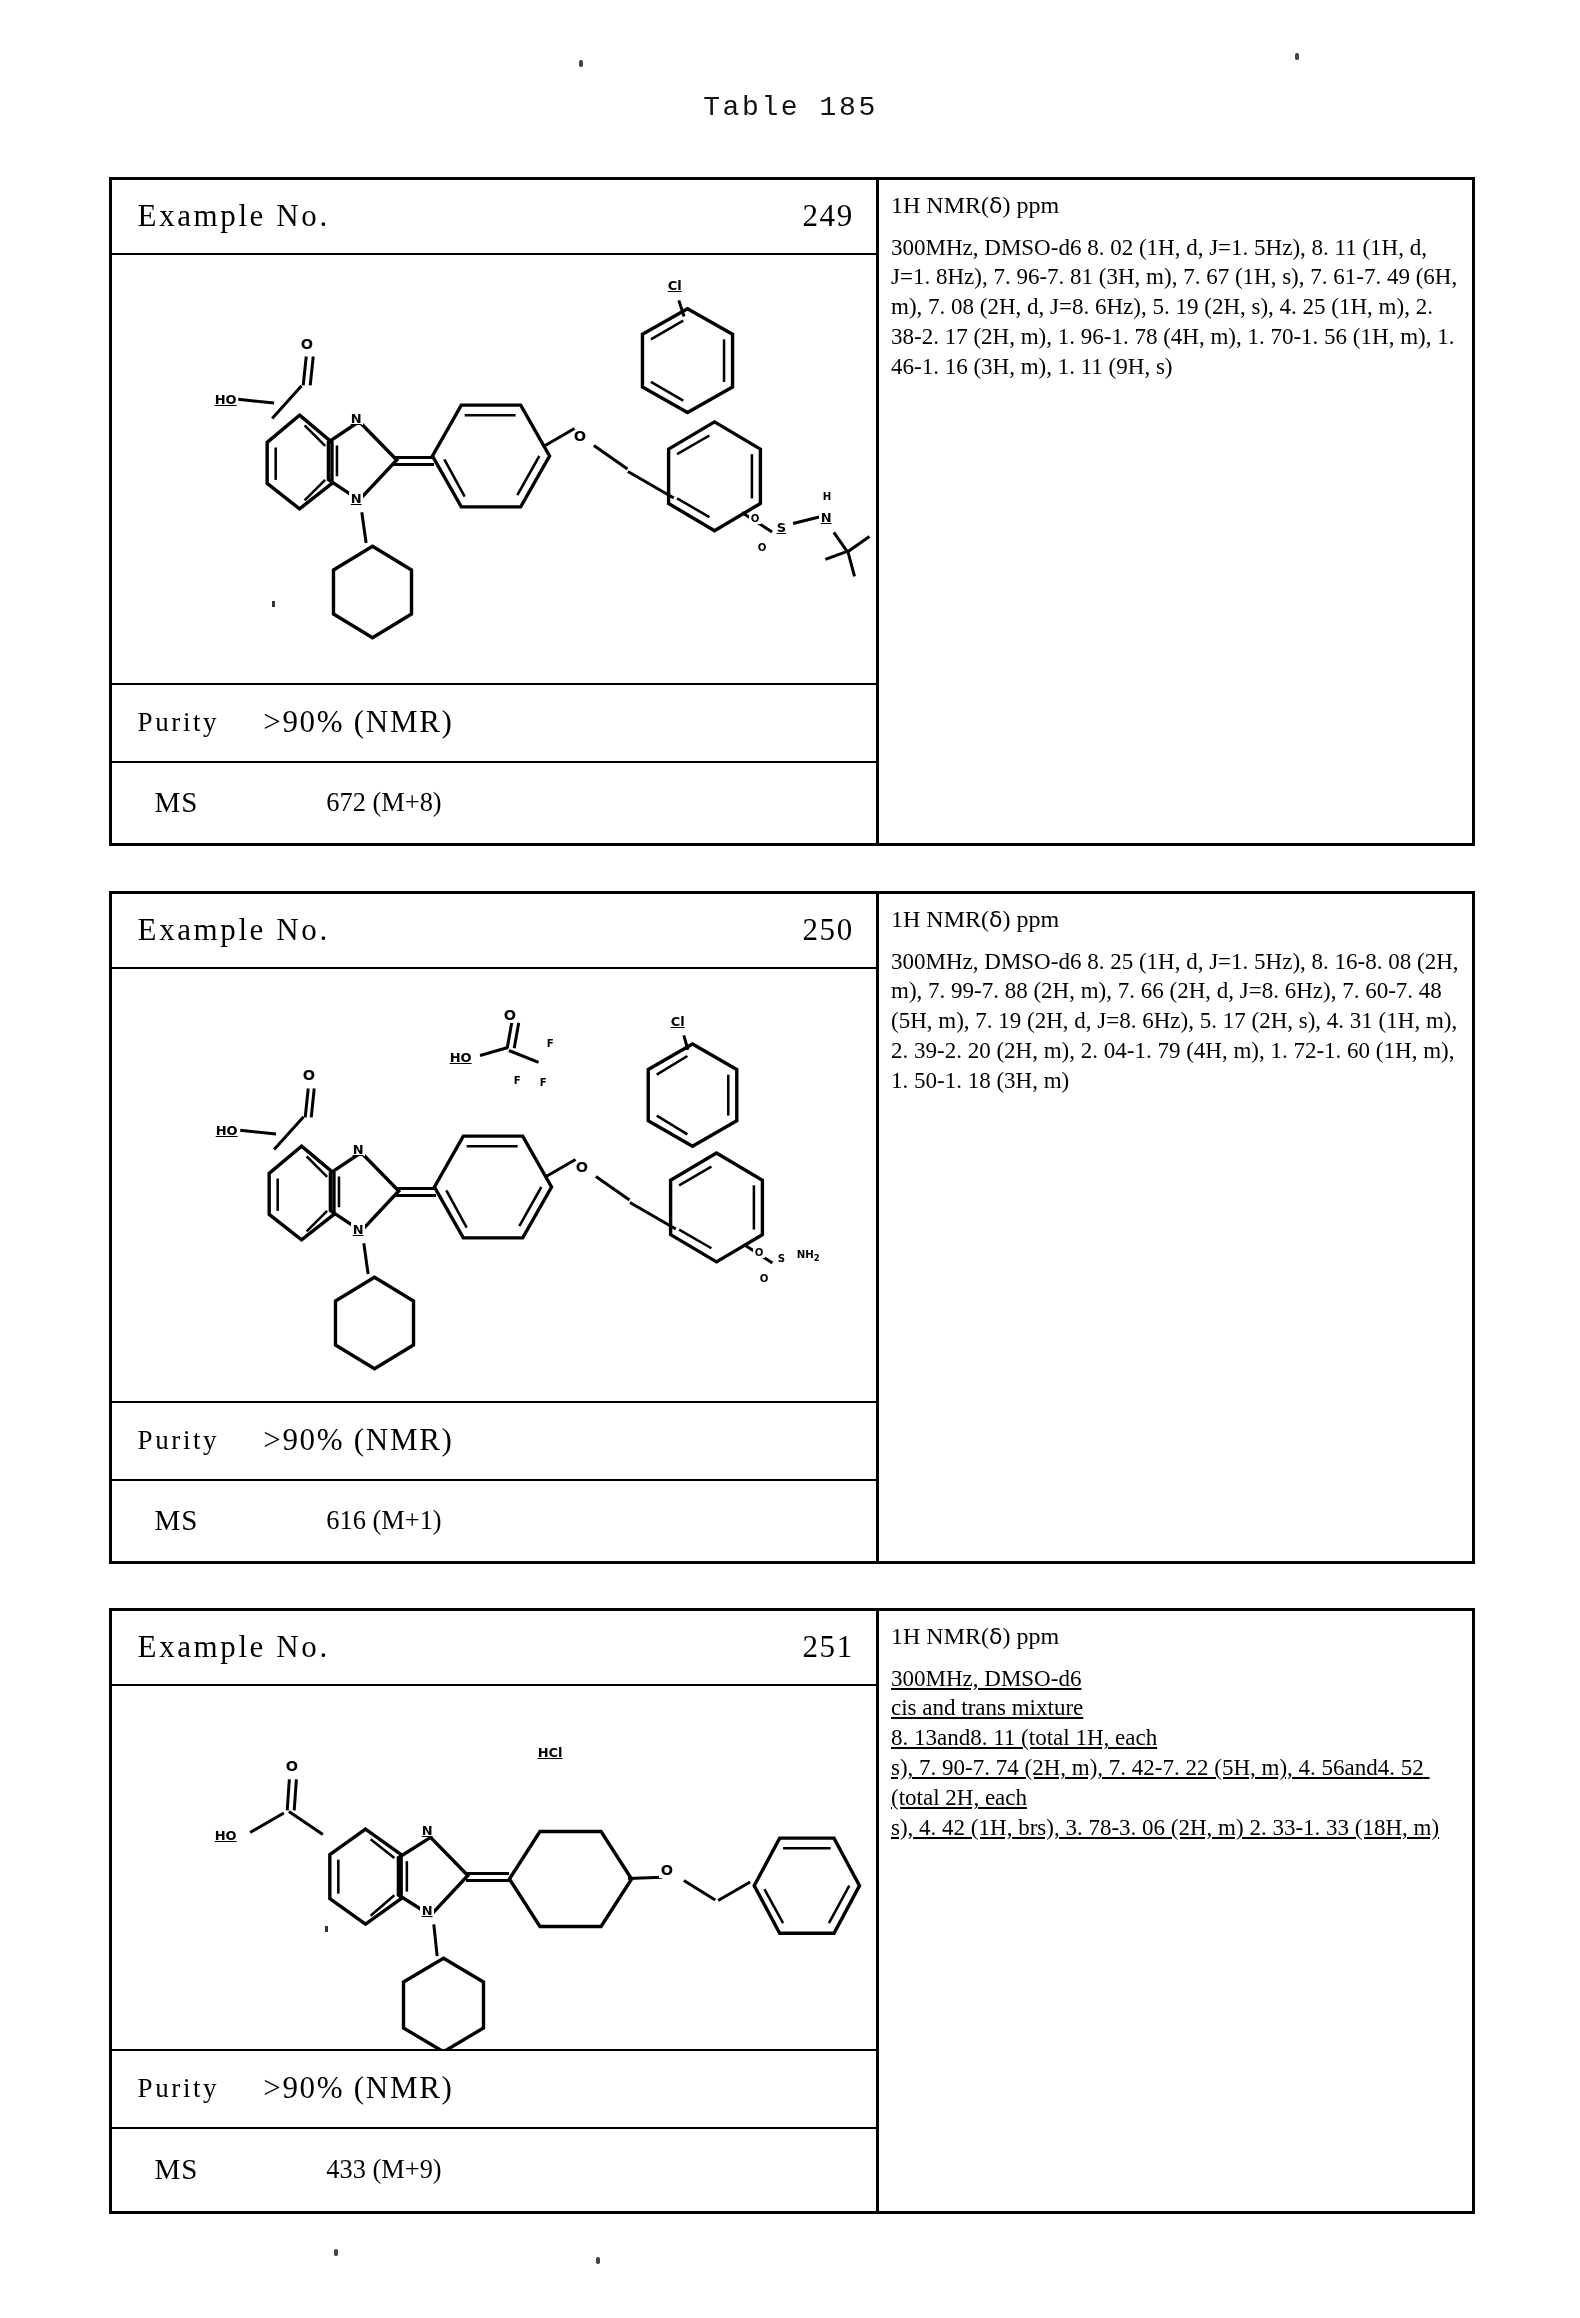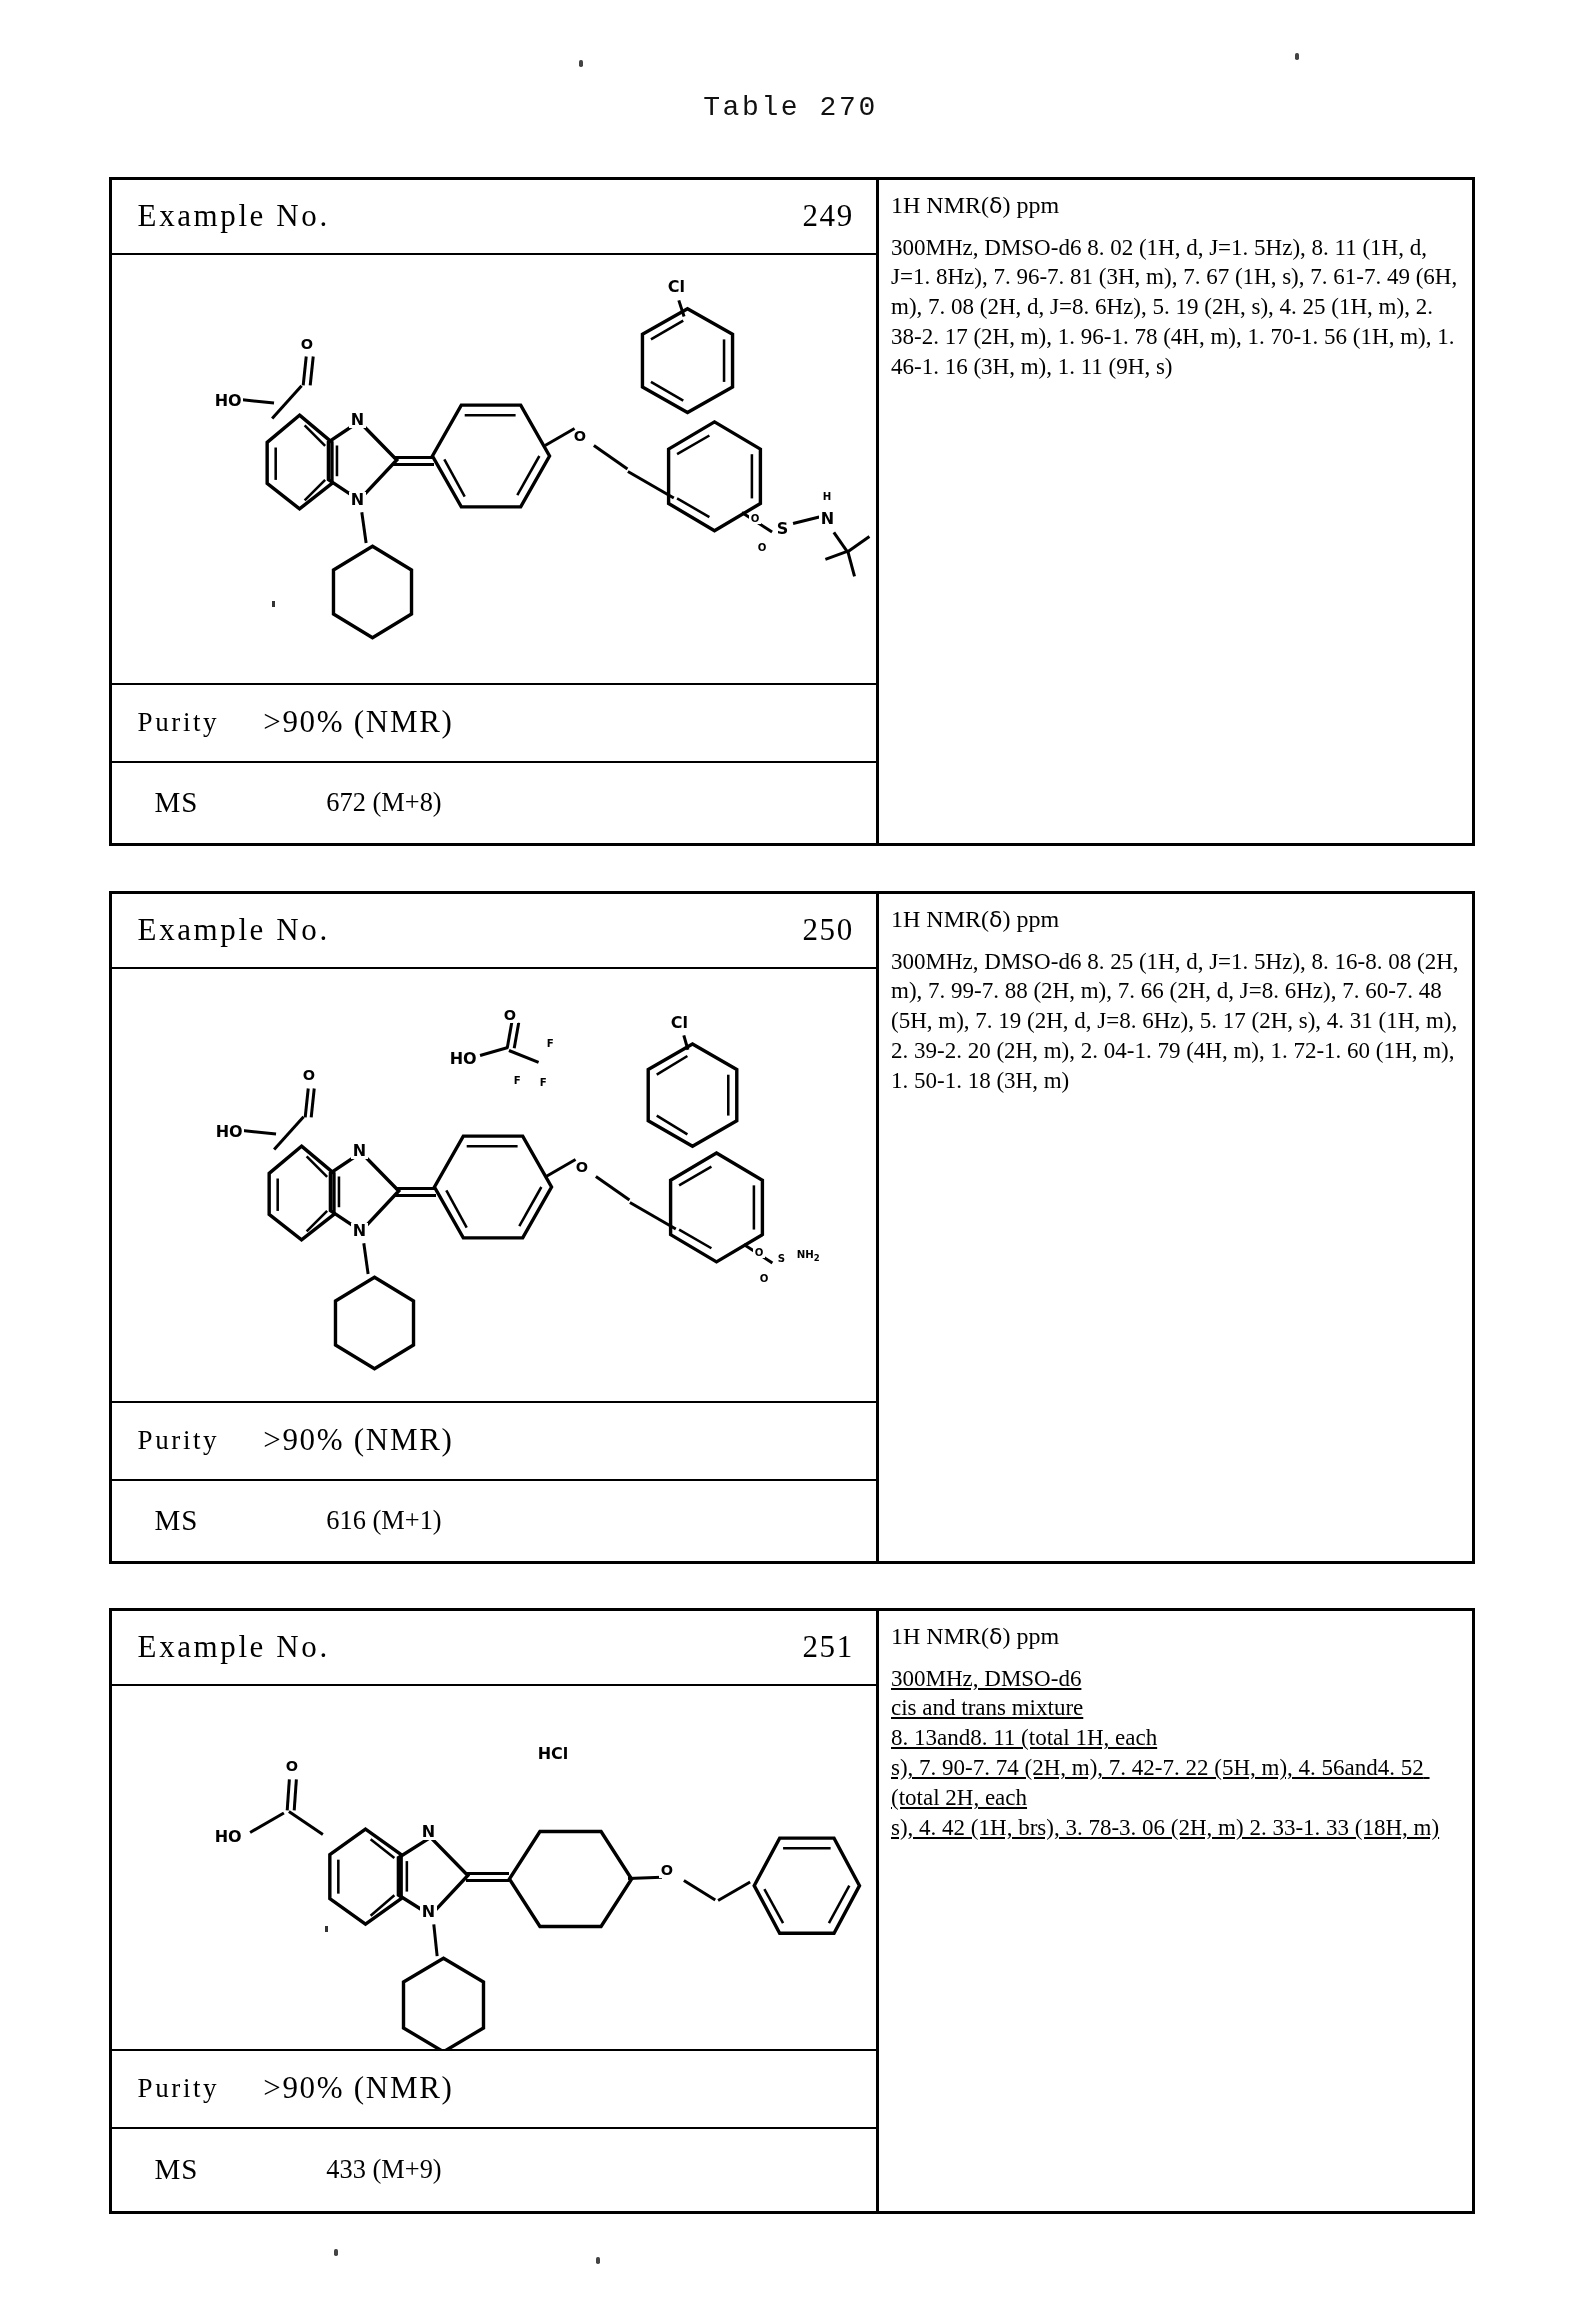--- a/index.html
+++ b/index.html
@@ -137,21 +137,21 @@
   .atom {
     position: absolute;
     font-family: "DejaVu Sans", sans-serif;
     font-weight: bold;
     font-size: 14.5px;
     background: #fff;
     padding: 0 1.7px;
     line-height: 1;
     white-space: nowrap;
   }
-  .atom.sm { font-size: 16px; }
+  .atom.sm { font-size: 13px; text-decoration: underline; }
   .atom.xs { font-size: 10.2px; }
   .hex {
     position: absolute;
     box-sizing: border-box;
   }
   .hex svg { display: block; }
   .dot-mark {
     position: absolute;
     width: 3.4px; height: 6px;
     background: #333;
@@ -160,21 +160,21 @@
 </head>
 <body>
 
 <div class="page">
 
   <div class="speck" style="top:60px;left:579px;"></div>
   <div class="speck" style="top:53px;left:1295px;"></div>
   <div class="speck" style="top:2249px;left:334px;"></div>
   <div class="speck" style="top:2257px;left:596px;"></div>
 
-  <div class="page-title">Table 270</div>
+  <div class="page-title">Table 185</div>
 
   <div class="table-block" style="top:177px;height:669px;">
     <div class="left-col">
       <div class="row-example" style="height:75px;">
         <span class="lbl-example">Example No.</span>
         <span class="val-example">249</span>
       </div>
 
       <div class="struct-cell" style="height:430px;">
 

